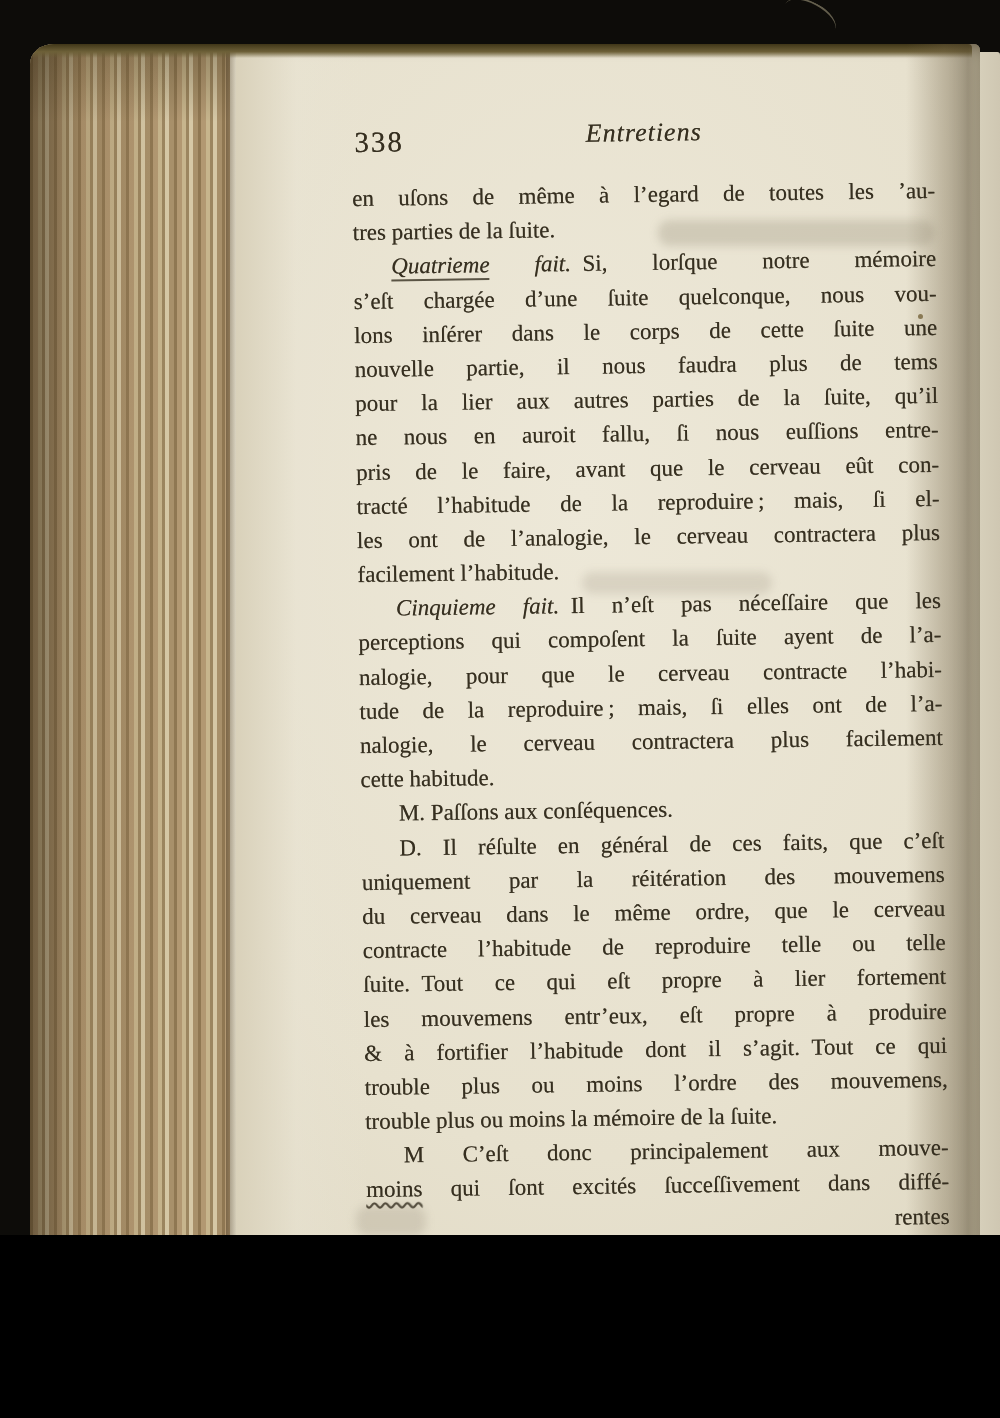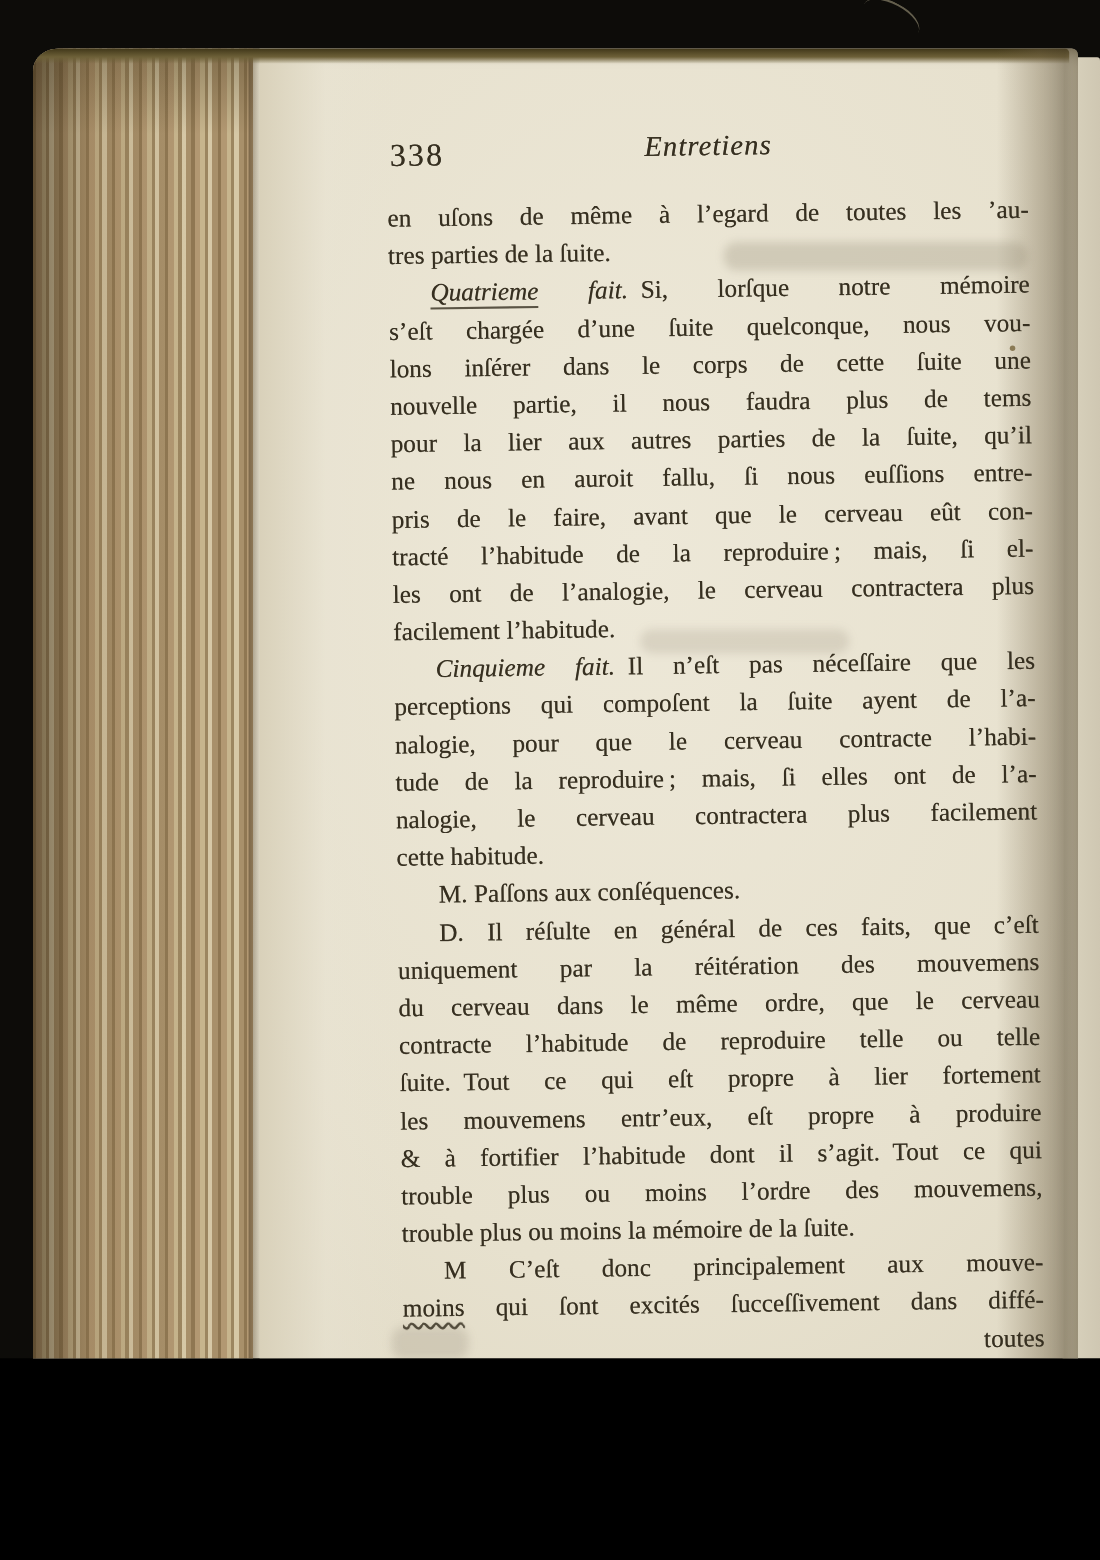--- a/index.html
+++ b/index.html
@@ -168,18 +168,18 @@
         <div class="line"><span>uniquement par la réitération des mouvemens</span></div>
         <div class="line"><span>du cerveau dans le même ordre, que le cerveau</span></div>
         <div class="line"><span>contracte l’habitude de reproduire telle ou telle</span></div>
         <div class="line"><span>ſuite. Tout ce qui eſt propre à lier fortement</span></div>
         <div class="line"><span>les mouvemens entr’eux, eſt propre à produire</span></div>
         <div class="line"><span>&amp; à fortifier l’habitude dont il s’agit. Tout ce qui</span></div>
         <div class="line"><span>trouble plus ou moins l’ordre des mouvemens,</span></div>
         <div class="line last"><span>trouble plus ou moins la mémoire de la ſuite.</span></div>
         <div class="line ind"><span>M C’eſt donc principalement aux mouve-</span></div>
         <div class="line"><span class="sq">moins</span><span> qui ſont excités ſucceſſivement dans diffé-</span></div>
-        <div class="line cw"><span>toutes</span></div>
+        <div class="line cw"><span>rentes</span></div>
       </div>
   </div>
 
   <div class="speck s2"></div>
 </div>
 
 </body></html>

